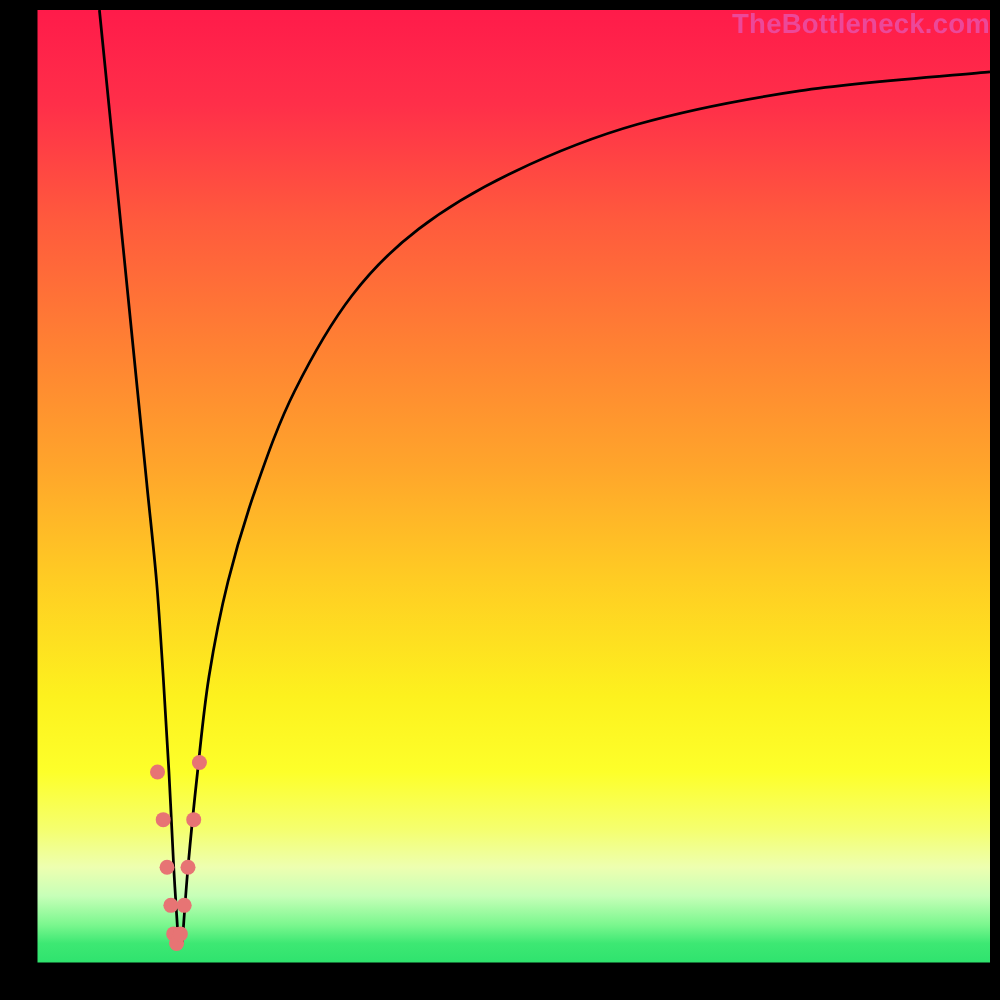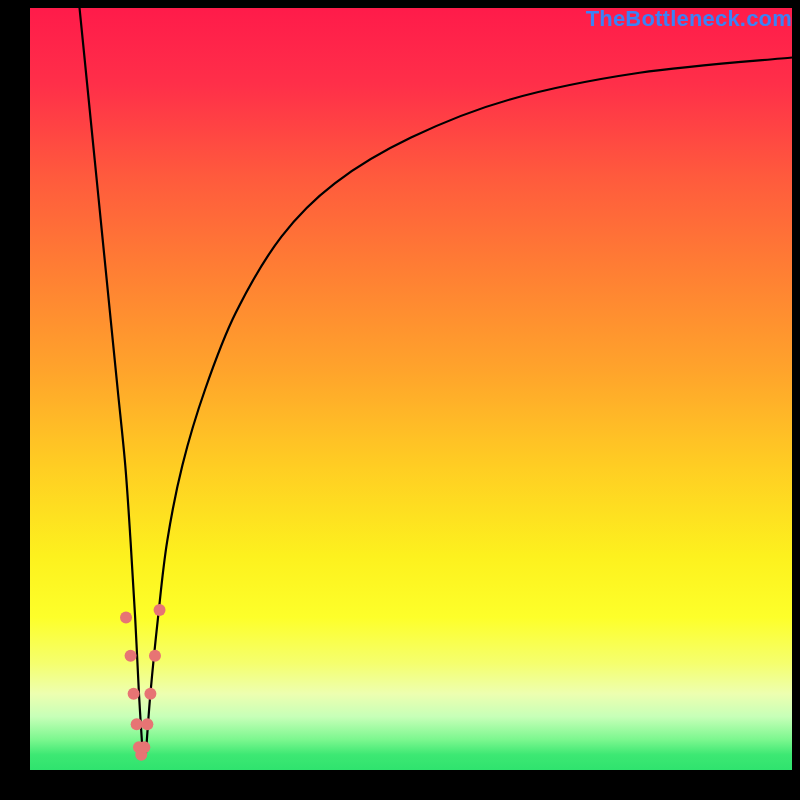--- a/index.html
+++ b/index.html
@@ -26,21 +26,21 @@
     width: 762px;
     height: 762px;
     
   }
   .watermark {
     position: absolute;
     top: 6px;
     right: 8px;
     font-size: 22px;
     font-weight: 600;
-    color: #3b82f6;
+    color: #ec4899;
     letter-spacing: 0.2px;
     pointer-events: none;
   }
   svg.curves {
     position: absolute;
     left: 30px;
     top: 8px;
     width: 762px;
     height: 762px;
     overflow: visible;

